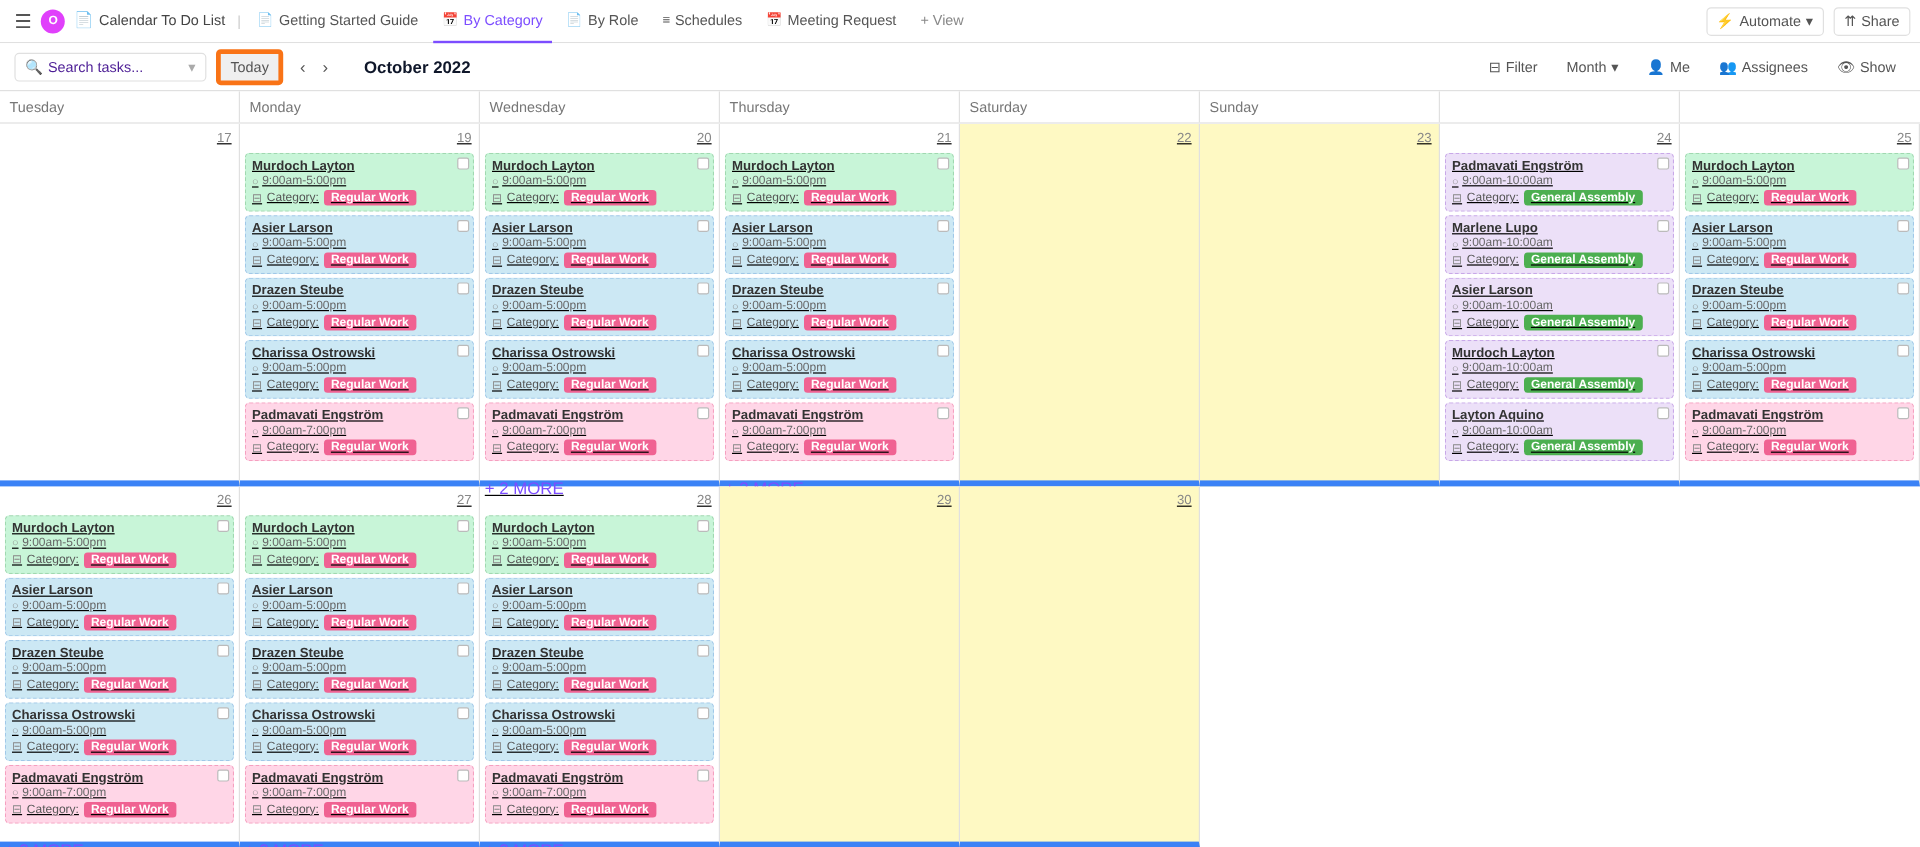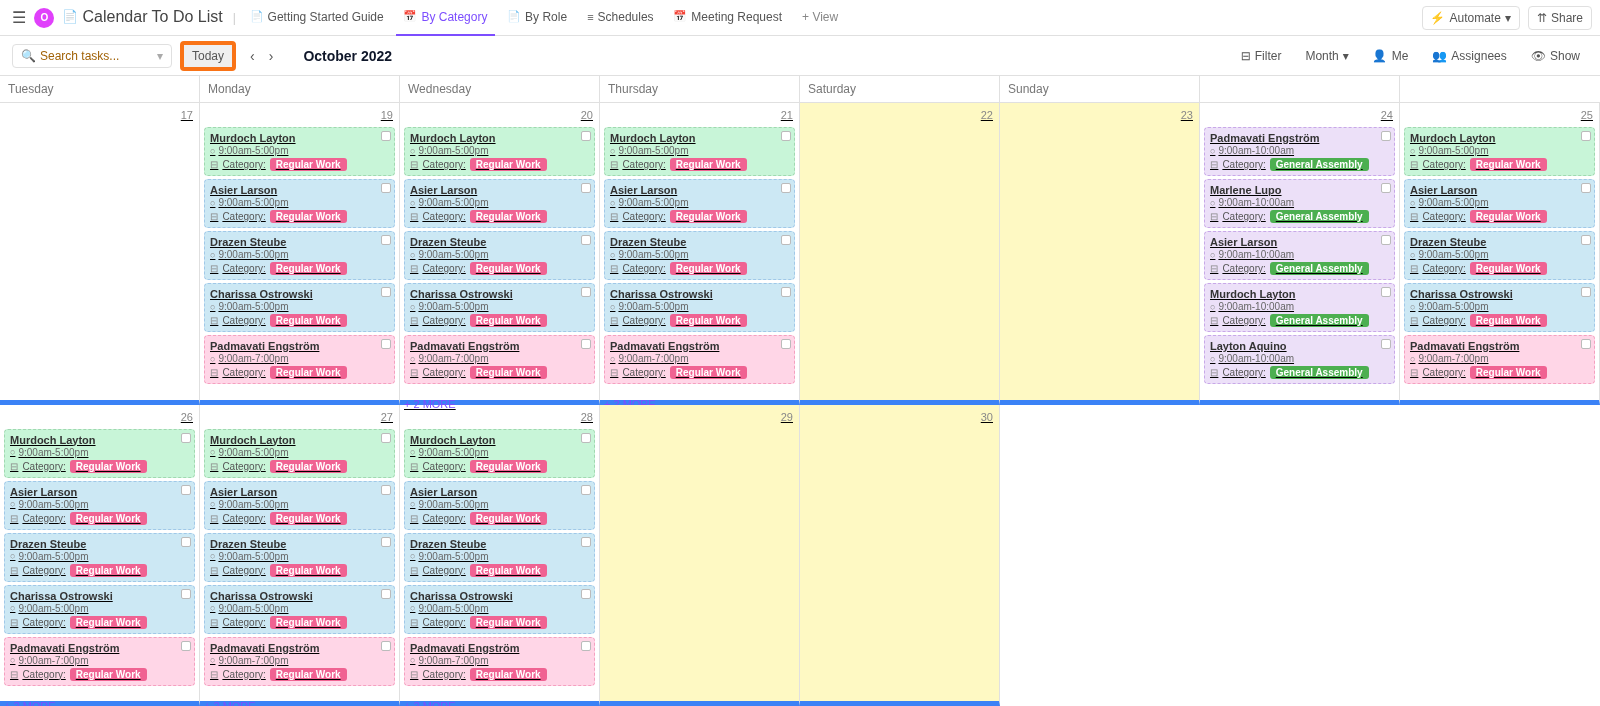--- a/index.html
+++ b/index.html
@@ -56,34 +56,34 @@
     .event-time { font-size: 10px; color: #666; display: flex; align-items: center; gap: 3px; margin-top: 1px; }
     .event-time::before { content: '○'; font-size: 9px; color: #888; }
     .event-category-row { display: flex; align-items: center; gap: 4px; margin-top: 2px; font-size: 10px; color: #555; }
     .category-badge {
       padding: 1px 6px; border-radius: 3px; font-size: 10px; font-weight: 600; color: white;
     }
     .badge-regular { background: #f06292; }
     .badge-assembly { background: #4caf50; }
     .event-corner { position: absolute; top: 3px; right: 3px; width: 10px; height: 10px; border: 1px solid #bbb; border-radius: 2px; background: #fff; cursor: pointer; }
 
-    .more-link { font-size: 11px; color: #7c4dff; cursor: pointer; padding: 2px 0; margin-top: 12px; }
+    .more-link { font-size: 14px; color: #7c4dff; cursor: pointer; padding: 2px 0; margin-top: 12px; }
 
     
     .icon-cal::before { content: '⊟'; font-size: 10px; color: #888; }
   </style>
 </head>
 <body>
 
 <div class="top-nav">
   <span class="hamburger">☰</span>
   <div class="app-icon">O</div>
   <div class="tab-item" style="padding: 4px 4px;">
     <span style="font-size:13px; color:#888;">📄</span>
-    <span style="font-size:16px; color:#444;font-weight:500;">Calendar To Do List</span>
+    <span style="font-size:12px; color:#444;font-weight:500;">Calendar To Do List</span>
   </div>
   <span style="color:#ccc; margin:0 2px;">|</span>
   <div class="tab-item">
     <span style="font-size:11px;">📄</span>
     <span>Getting Started Guide</span>
   </div>
   <div class="tab-item active">
     <span style="font-size:11px;">📅</span>
     <span>By Category</span>
   </div>
@@ -111,21 +111,21 @@
     <div class="btn">
       <span>⇈</span>
       <span>Share</span>
     </div>
   </div>
 </div>
 
 <div class="toolbar">
   <div class="search-box">
     <span>🔍</span>
-    <span style="color:#a16207;">Search tasks...</span>
+    <span style="color:#4c1d95;">Search tasks...</span>
     <span style="margin-left:auto; color:#aaa;">▾</span>
   </div>
   <button class="today-btn">Today</button>
   <div class="nav-arrows">
     <button class="nav-arrow">‹</button>
     <button class="nav-arrow">›</button>
   </div>
   <span class="month-title">October 2022</span>
   <div class="toolbar-right">
     <button class="filter-btn">

